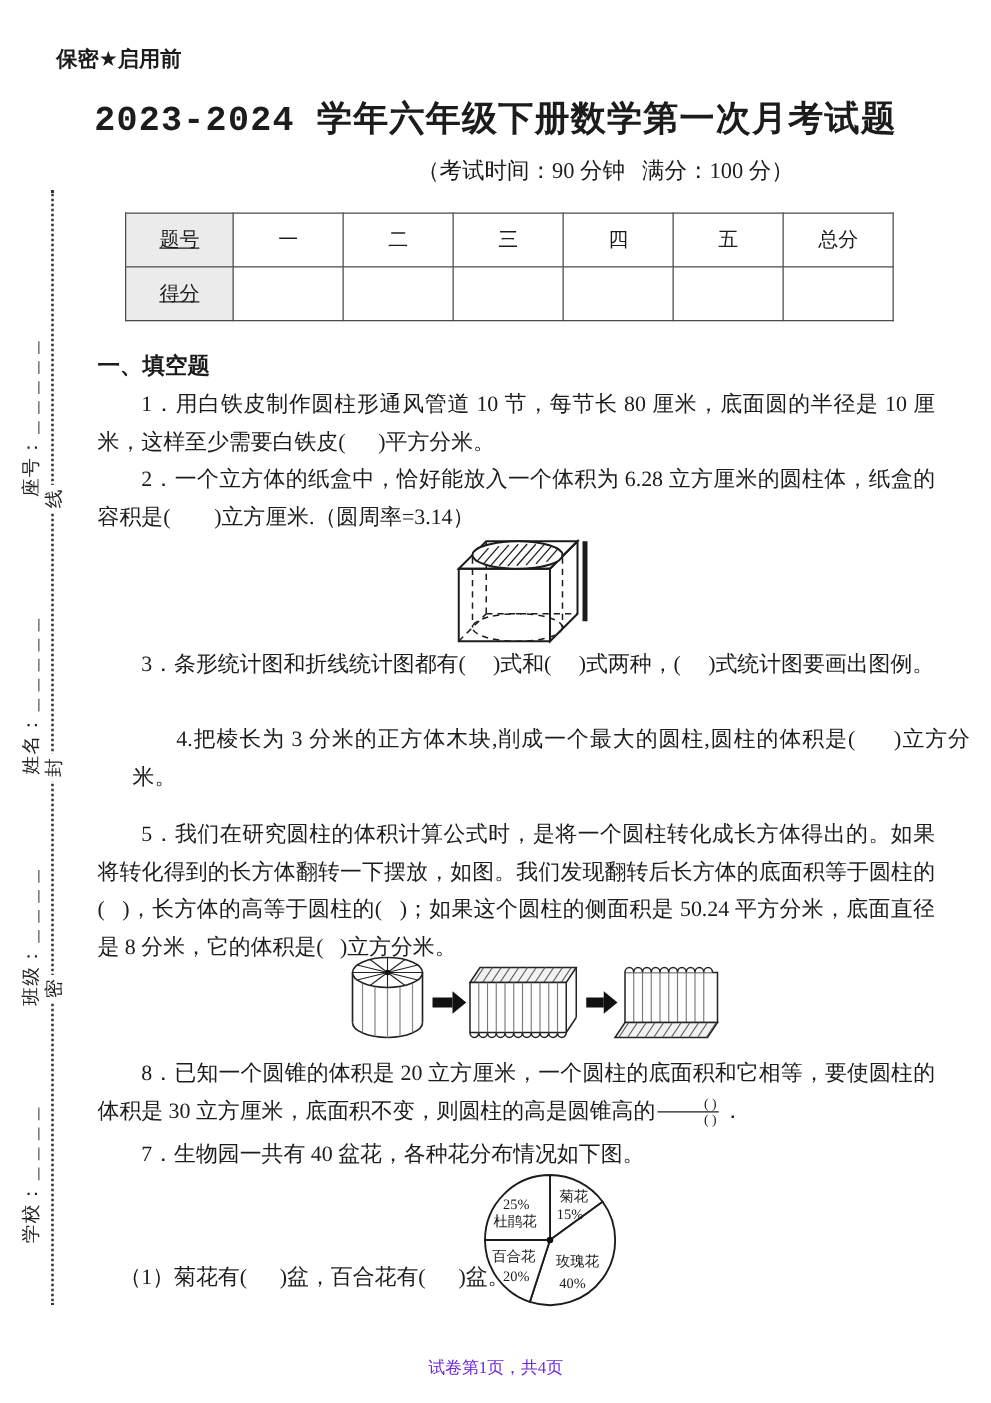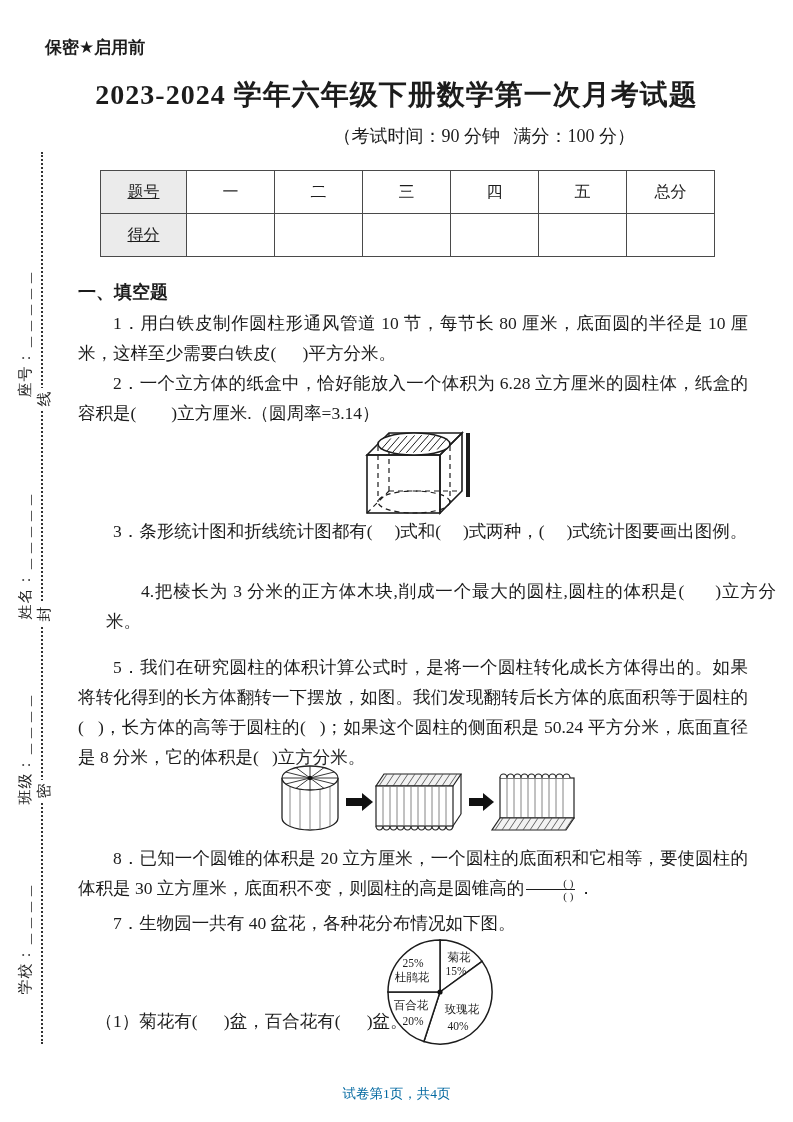--- a/index.html
+++ b/index.html
@@ -1,32 +1,32 @@
 <!DOCTYPE html>
 <html><head>
 <meta charset="utf-8">
 <style>
   html,body{margin:0;padding:0;}
   body{width:793px;height:1122px;background:#ffffff;position:relative;overflow:hidden;
        font-family:"Liberation Serif","DejaVu Serif",serif;color:#1c1c1c;}
   .abs{position:absolute;}
   .security{left:45px;top:36px;font-weight:bold;font-size:17px;font-family:"Liberation Sans","DejaVu Sans",sans-serif;}
   .title{left:0;top:76px;width:793px;text-align:center;font-size:28px;font-weight:bold;
-         font-family:Liberation Serif, serif;letter-spacing:1px;}
+         font-family:Liberation Mono, monospace;letter-spacing:1px;}
   .subtitle{left:0;top:124px;width:635px;text-align:right;font-size:18px;}
   table.score{position:absolute;left:100px;top:170px;border-collapse:collapse;table-layout:fixed;}
   table.score td{border:1.6px solid #4a4a4a;width:87px;height:42px;text-align:center;
                  font-size:16px;padding:0;}
   table.score td.lbl{background:#ebebeb;width:85px;text-decoration:underline;}
   .sec-heading{left:78px;top:280px;font-size:18px;font-weight:bold;}
   .q{left:78px;width:670px;font-size:17.5px;line-height:30px;text-align:justify;text-indent:2em;}
   .frac{display:inline-flex;flex-direction:column;align-items:center;font-size:11px;line-height:1.15;
         vertical-align:middle;margin:0 2px;}
   .frac .num{border-bottom:1.4px solid #1c1c1c;padding:0 2px;}
-  .footer{left:0;top:1085px;width:793px;text-align:center;font-size:13.5px;color:#0369a1;}
+  .footer{left:0;top:1085px;width:793px;text-align:center;font-size:13.5px;color:#6d28d9;}
   .seal-dotted{left:41px;top:152px;height:892px;border-left:2.4px dotted #333;}
   .seal-label{position:absolute;transform:rotate(-90deg);white-space:nowrap;font-size:15px;
               color:#222;text-align:center;letter-spacing:1px;}
   .seal-char{position:absolute;transform:rotate(-90deg);width:22px;height:22px;line-height:22px;
              text-align:center;font-size:15px;color:#222;background:#fff;z-index:2;}
   svg text{font-family:"Liberation Serif","DejaVu Serif",serif;}
 </style>
 </head>
 <body>
 

